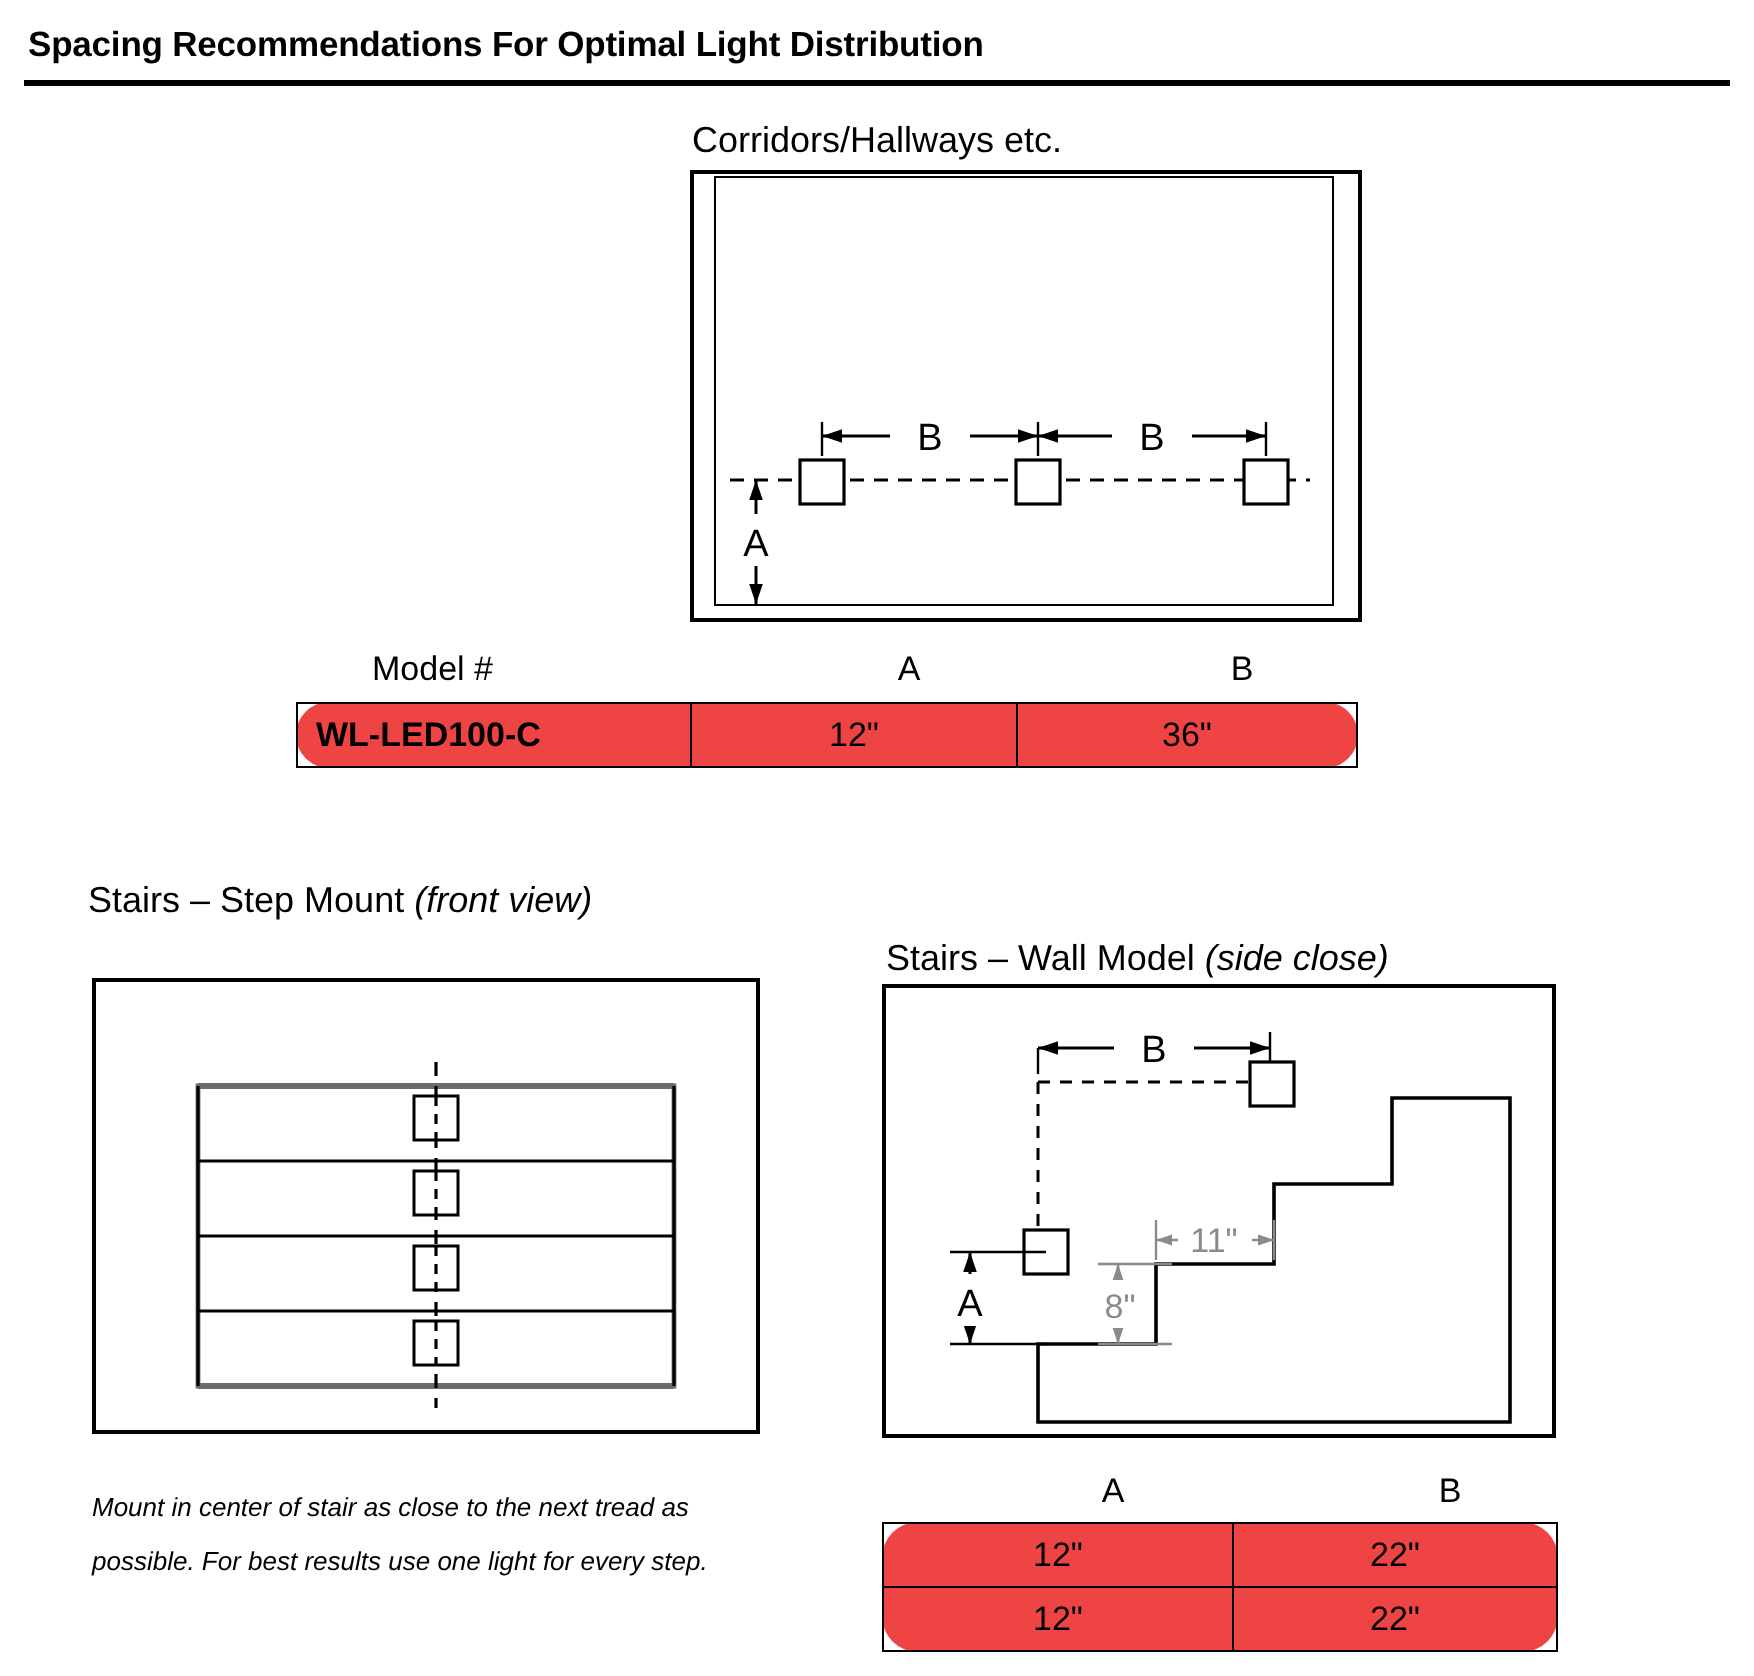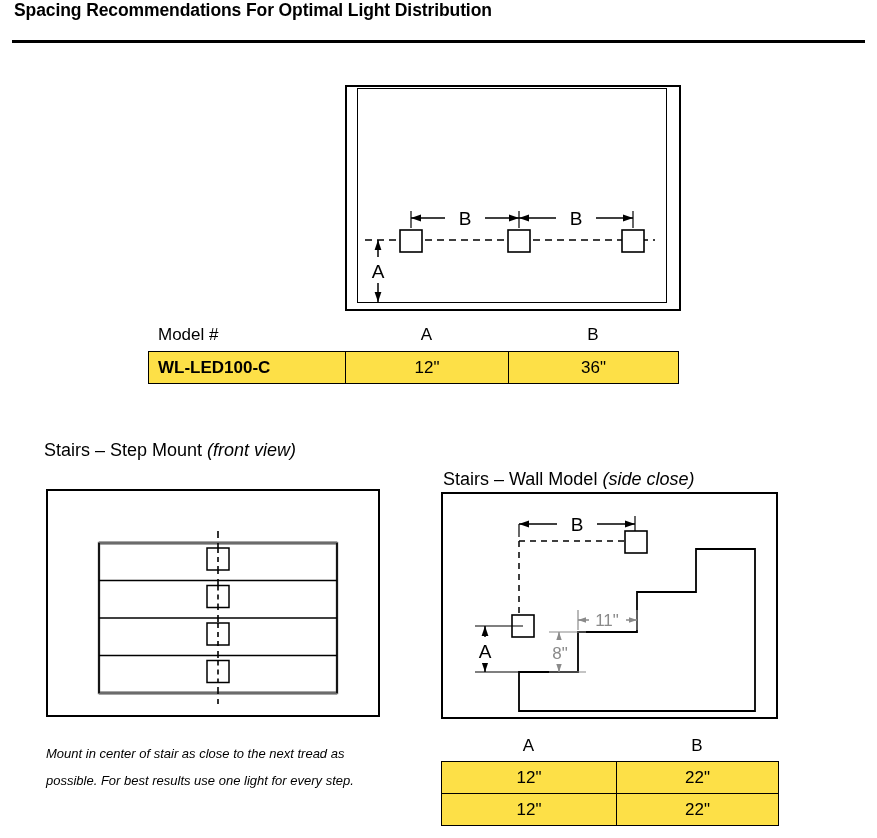--- a/index.html
+++ b/index.html
@@ -19,21 +19,21 @@
     position: absolute;
     left: 0; top: 0;
     width: 877px;
     height: 838px;
   }
 
   
   .doc-title {
     position: absolute;
     left: 14px;
-    top: 0;
+    top: 12px;
     font-size: 17.5px;
     font-weight: bold;
     letter-spacing: -0.1px;
     white-space: nowrap;
   }
   .title-rule {
     position: absolute;
     left: 12px;
     top: 40px;
     width: 853px;
@@ -63,21 +63,22 @@
   .svg-layer {
     position: absolute;
     overflow: visible;
   }
 
   
   .dtable {
     position: absolute;
     border-collapse: collapse;
     table-layout: fixed;
-    background: #fde047;
+    background: #ef4444;
+    border-radius: 18px;
   }
   .dtable td {
     border: 1.5px solid #000;
     text-align: center;
     font-size: 17px;
     padding: 0;
     height: 31px;
     vertical-align: middle;
   }
   .dtable td.modelcell {
@@ -87,20 +88,21 @@
     font-size: 17px;
   }
   .thead-labels {
     position: absolute;
     font-size: 17px;
   }
   .thead-labels span {
     position: absolute;
     text-align: center;
     white-space: nowrap;
+    margin-left: 28px;
   }
 
   
   .note {
     position: absolute;
     font-size: 13px;
     line-height: 27px;
     width: 330px;
     font-style: italic;
   }
@@ -110,20 +112,21 @@
   .dimtxt-gray { font-family: "Liberation Sans", sans-serif; font-size: 17px; fill: #8a8a8a; }
 </style>
 </head>
 <body>
 
 <div class="page">
 
   <div class="doc-title">Spacing Recommendations For Optimal Light Distribution</div>
   <div class="title-rule"></div>
 
+  <div class="caption" style="left:346px; top:60px;">Corridors/Hallways etc.</div>
 
   <div class="frame" style="left:345px; top:85px; width:336px; height:226px;"></div>
 
   <div class="frame" style="left:357px; top:88px; width:310px; height:215px; border-width:1.5px;"></div>
 
   <svg class="svg-layer" style="left:345px; top:85px;" width="340" height="230" viewBox="0 0 340 230">
 
     <line x1="20" y1="155" x2="310" y2="155" stroke="#000" stroke-width="1.6" stroke-dasharray="7,5"></line>
 
     <rect x="55" y="145" width="22" height="22" fill="#fff" stroke="#000" stroke-width="1.6"></rect>

